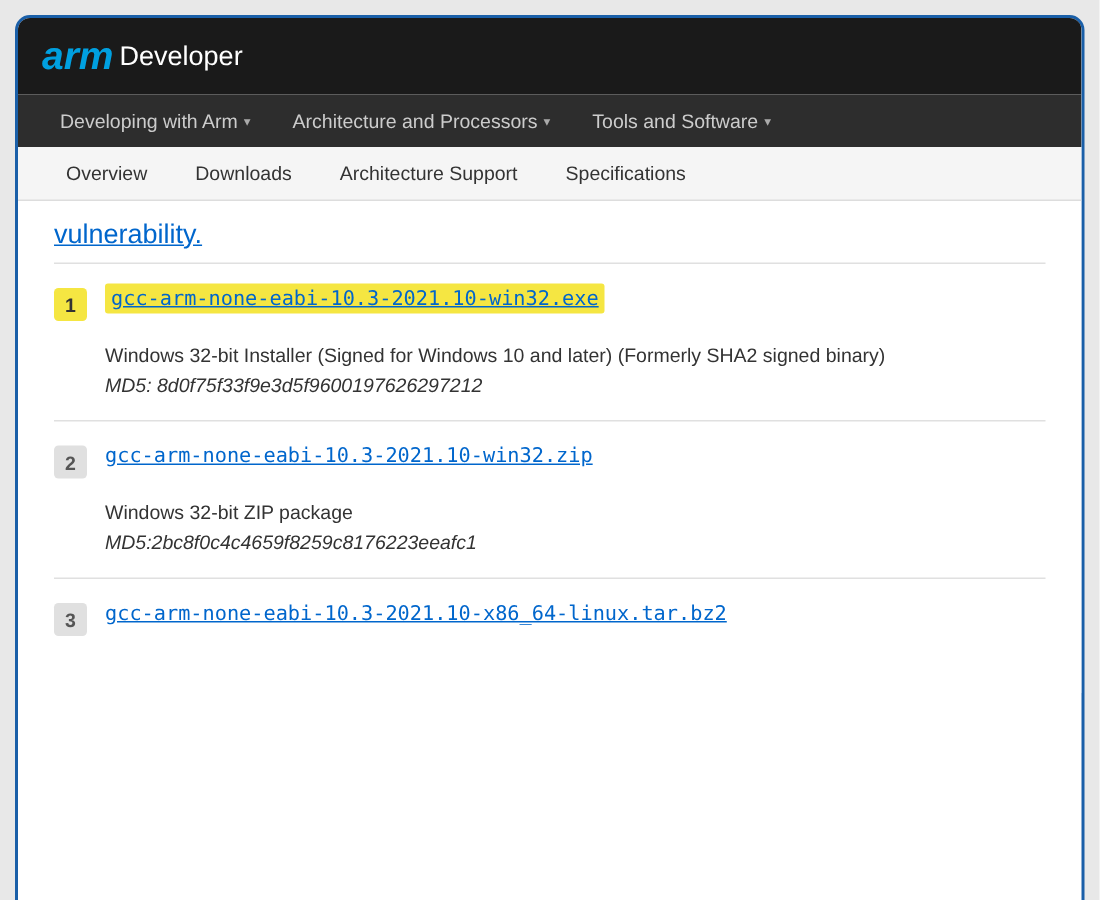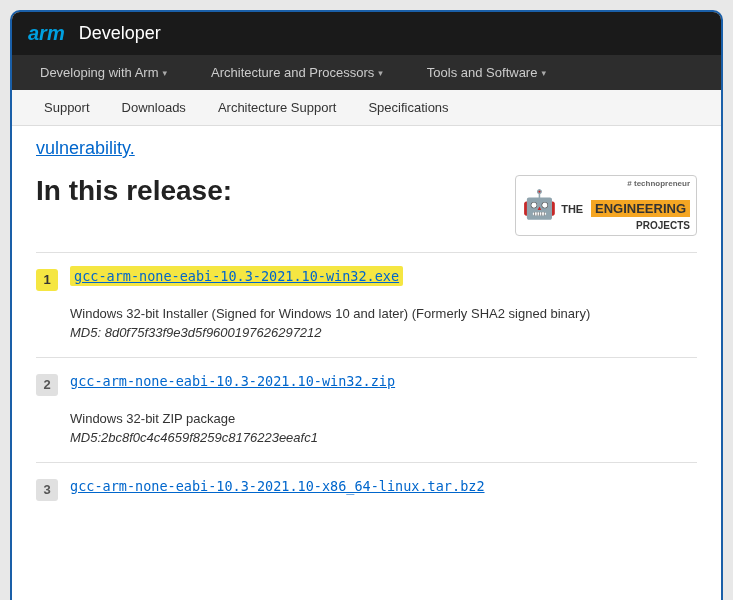--- a/index.html
+++ b/index.html
@@ -21,38 +21,38 @@
       background: #fff;
     }
     
     .top-nav {
       background: #1a1a1a;
       padding: 10px 16px;
       display: flex;
       align-items: center;
     }
     .logo-arm {
-      font-size: 20px;
+      font-size: 26px;
       font-weight: bold;
       color: #00a0e0;
       font-style: italic;
-      margin-right: 14px;
+      margin-right: 4px;
     }
     .logo-developer {
       font-size: 18px;
       color: #ffffff;
       font-weight: normal;
     }
     
     .main-nav {
       background: #2d2d2d;
       padding: 0 16px;
       display: flex;
       align-items: center;
-      gap: 20px;
+      gap: 4px;
     }
     .nav-item {
       color: #cccccc;
       font-size: 13px;
       padding: 10px 12px;
       cursor: pointer;
       display: flex;
       align-items: center;
       gap: 4px;
       white-space: nowrap;
@@ -216,43 +216,29 @@
       <span>Architecture and Processors</span>
       <span class="nav-arrow">▾</span>
     </div>
     <div class="nav-item">
       <span>Tools and Software</span>
       <span class="nav-arrow">▾</span>
     </div>
   </div>
 
   <div class="sub-nav">
-    <div class="sub-nav-item">Support</div>
+    <div class="sub-nav-item">Overview</div>
     <div class="sub-nav-item">Downloads</div>
     <div class="sub-nav-item">Architecture Support</div>
     <div class="sub-nav-item">Specifications</div>
   </div>
 
   <div class="content">
     <a class="vulnerability-link">vulnerability.</a>
 
-    <div class="in-this-release">
-      <span>In this release:</span>
-      <div class="engineering-badge">
-        <span class="badge-robot">🤖</span>
-        <div class="badge-text-area">
-          <span class="badge-techno"># technopreneur</span>
-          <div>
-            <span class="badge-the">THE</span>
-            <span class="badge-eng">ENGINEERING</span>
-          </div>
-          <span class="badge-projects">PROJECTS</span>
-        </div>
-      </div>
-    </div>
 
     <div id="release-list">
         <div class="release-item">
           <div class="item-number highlighted">1</div>
           <div class="item-content"><a class="item-filename highlighted" href="#">gcc-arm-none-eabi-10.3-2021.10-win32.exe</a><div class="item-desc">Windows 32-bit Installer (Signed for Windows 10 and later) (Formerly SHA2 signed binary)</div><div class="item-md5">MD5: 8d0f75f33f9e3d5f9600197626297212</div></div>
         </div>
         <div class="release-item">
           <div class="item-number">2</div>
           <div class="item-content"><a class="item-filename" href="#">gcc-arm-none-eabi-10.3-2021.10-win32.zip</a><div class="item-desc">Windows 32-bit ZIP package</div><div class="item-md5">MD5:2bc8f0c4c4659f8259c8176223eeafc1</div></div>
         </div>

